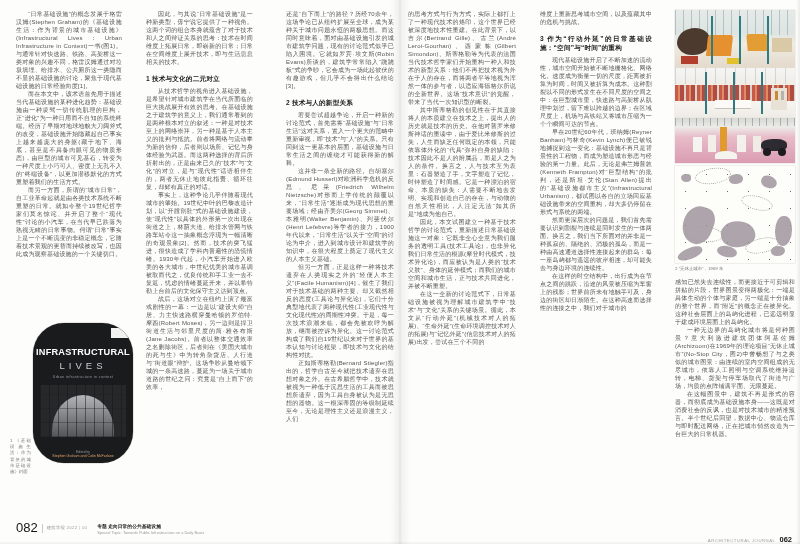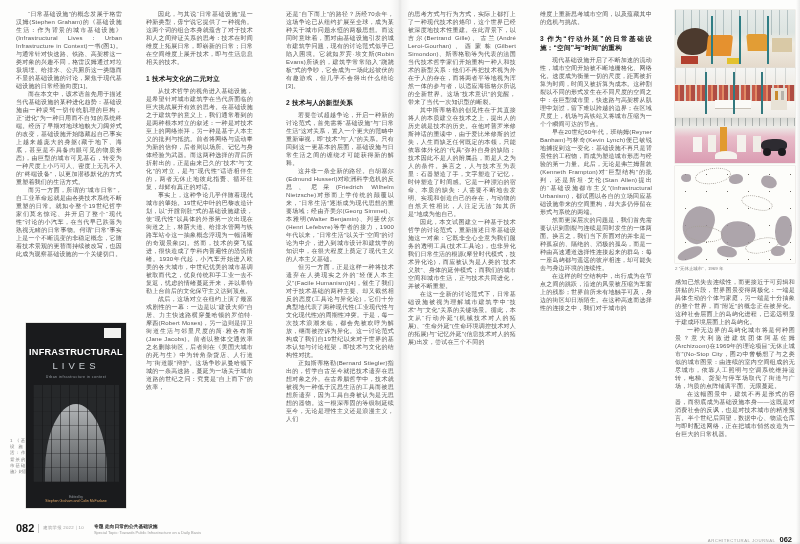--- a/index.html
+++ b/index.html
@@ -11,22 +11,22 @@
   .edge-r{position:absolute;right:0;top:0;width:4px;height:544px;background:linear-gradient(90deg,rgba(0,0,0,0),rgba(0,0,0,.07));}
   .edge-b{position:absolute;left:0;bottom:0;width:800px;height:3px;background:linear-gradient(rgba(0,0,0,0),rgba(0,0,0,.06));}
 
   .col{position:absolute;text-align:justify;font-size:6px;line-height:8px;color:#555;
        overflow:hidden;letter-spacing:.2px;}
   .col p{margin:0;text-indent:2em;}
   .col p.cont{text-indent:0;}
   .col h4{font-size:6.6px;line-height:9px;color:#1c1c1c;margin:8px 0 4px;text-indent:0;letter-spacing:.2px;}
 
   
-  .book{position:absolute;left:26px;top:323px;width:100px;height:185px;background:#1a1b1d;
-        box-shadow:0 0 0 .5px #cfcdc8;overflow:hidden;}
+  .book{position:absolute;left:33px;top:323px;width:100px;height:140px;background:#1a1b1d;
+        box-shadow:0 0 0 .5px #cfcdc8;overflow:hidden;border-radius:31px;}
   .book-chip{position:absolute;top:5px;right:5px;width:17px;height:10px;background:#f1f1ef;}
   .book-t1{position:absolute;top:24px;width:100%;text-align:center;color:#fff;font-weight:bold;
            font-size:9.2px;letter-spacing:.2px;}
   .book-t2{position:absolute;top:37px;width:100%;text-align:center;color:#c9ced3;font-size:9.5px;letter-spacing:4px;}
   .book-sub{position:absolute;top:52px;width:100%;text-align:center;color:#989ea5;font-size:3.6px;letter-spacing:.4px;}
   .book-photo{position:absolute;left:7px;right:7px;top:62px;bottom:26px;background:#26282a;overflow:hidden;}
   .book-arch{position:absolute;left:14%;right:14%;top:20%;bottom:-2%;
      background:linear-gradient(#c3c6c8 0%,#8f9294 45%,#54575a 100%);
      border-radius:50% 50% 0 0 / 85% 85% 0 0;opacity:.9;}
   .book-scaffold{position:absolute;inset:0;
@@ -47,21 +47,21 @@
   .plan{position:absolute;left:0;top:156px;width:120px;height:97px;background:#fdfdfa;
         box-shadow:0 0 0 .5px #e3e0da;overflow:hidden;
         background-image:radial-gradient(circle,#c3bfb8 .5px,rgba(0,0,0,0) .65px),
                          radial-gradient(circle,#6e6962 .7px,rgba(0,0,0,0) .85px);
         background-size:4px 4px,21px 17px;}
   .blob{position:absolute;background:#988f97;opacity:.8;}
   .arc{position:absolute;border:.7px dotted #a8a29a;border-radius:50%;background:none;}
 
   
   .foot-l{position:absolute;left:16px;top:524px;display:flex;align-items:flex-start;}
-  .foot-pg{font-size:11px;font-weight:bold;color:#151515;line-height:8px;}
+  .foot-pg{font-size:13px;font-weight:normal;color:#151515;line-height:8px;}
   .foot-sep{width:1px;height:9px;background:#c9c9c9;margin:0 4px;}
   .foot-j{font-size:4.3px;color:#9b9b9b;line-height:8px;letter-spacing:.3px;}
   .foot-topic{margin-left:10px;}
   .foot-topic .t1{font-size:4.8px;font-weight:bold;color:#1c1c1c;line-height:5.8px;}
   .foot-topic .t2{font-size:4px;color:#9b9b9b;line-height:5.4px;}
   .foot-r{position:absolute;right:8px;top:528px;text-align:right;}
   .foot-r .j{font-size:4.3px;color:#a0a0a0;letter-spacing:.5px;margin-right:4px;}
   .foot-r .p{font-size:7.5px;font-weight:bold;color:#151515;}
 </style>
 </head>

